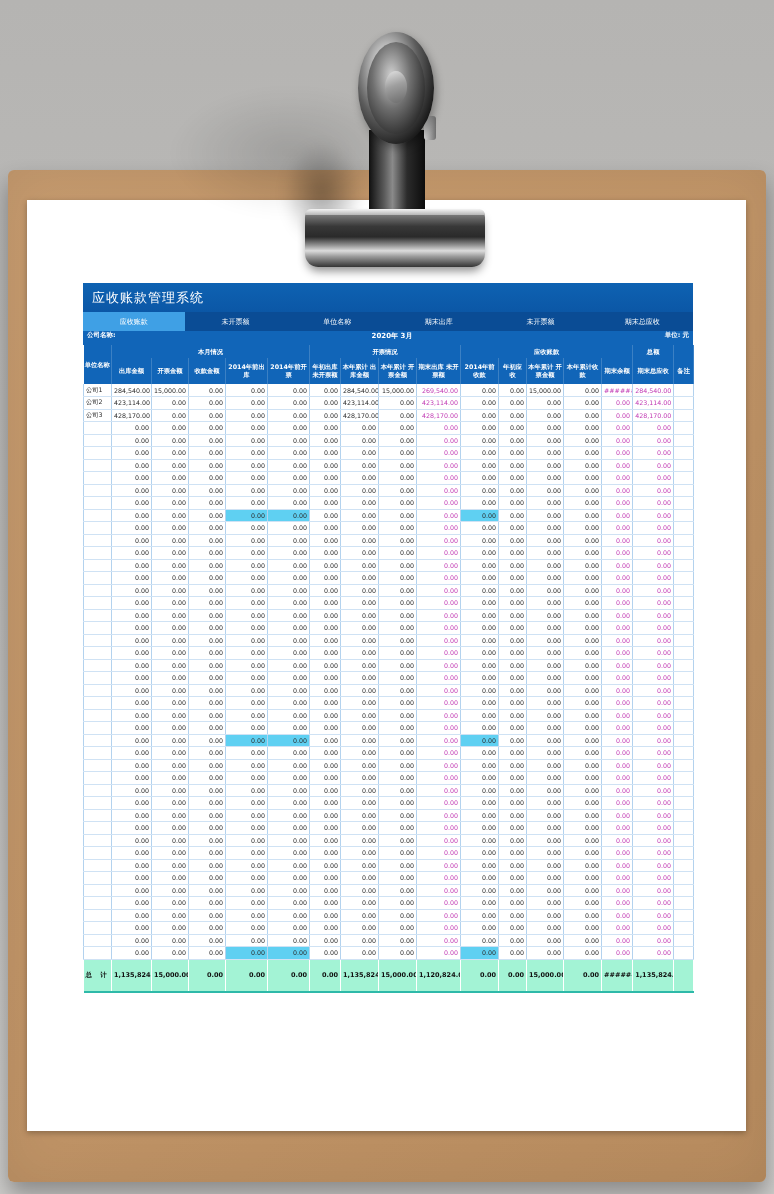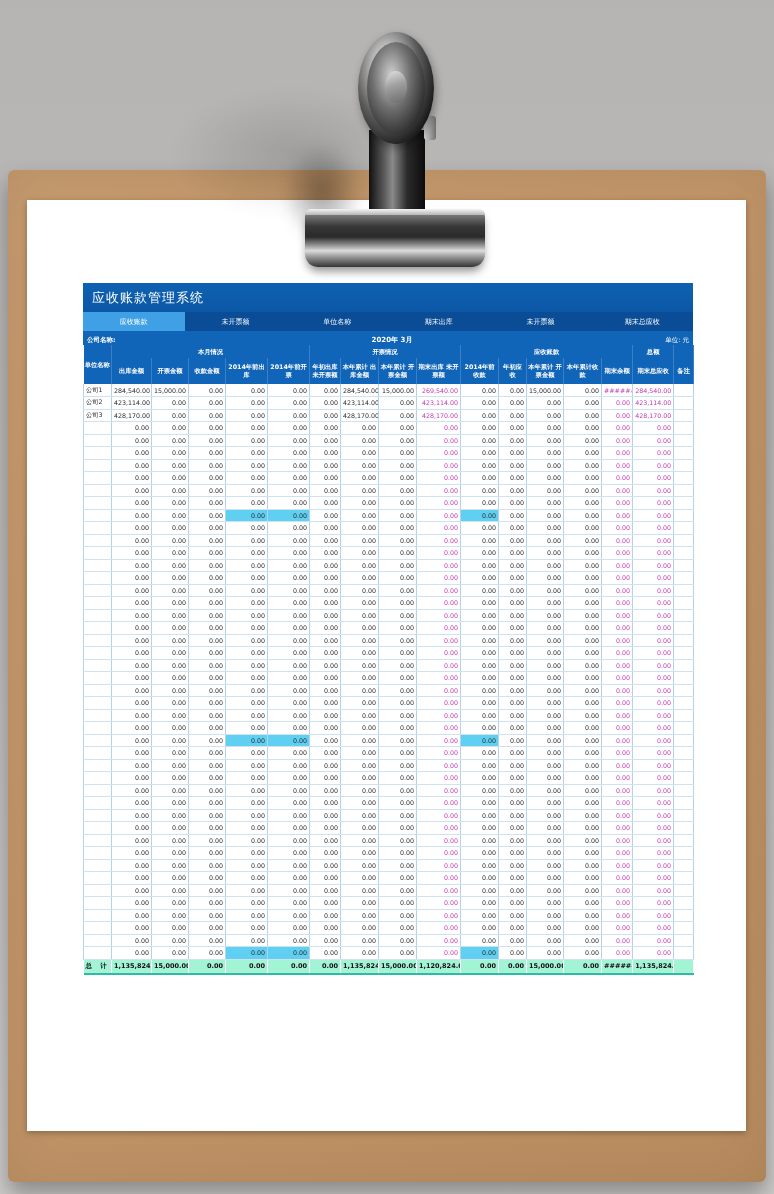--- a/index.html
+++ b/index.html
@@ -45,36 +45,36 @@
   .clip-clamp::before{content:"";position:absolute;left:0;top:0;width:100%;height:6px;border-radius:8px 8px 0 0;
     background:linear-gradient(180deg,#f4f4f4,#b5b5b5);}
   
   .sheet{position:absolute;left:56px;top:83px;width:610px;}
   .titlebar{height:29px;display:flex;align-items:center;padding-left:9px;
     background:linear-gradient(180deg,var(--title1),var(--title2));color:#fff;font-size:13px;letter-spacing:1px;}
   .tabs{display:flex;height:19px;background:var(--tabbar);}
   .tab{flex:1;display:flex;align-items:center;justify-content:center;color:#fff;font-size:7px;cursor:default;}
   .tab.active{background:var(--tabactive);}
   .infobar{position:relative;height:14px;background:var(--hdrblue);color:#fff;
-    font-size:6.5px;font-weight:bold;display:flex;align-items:flex-end;}
+    font-size:6.5px;font-weight:bold;display:flex;align-items:flex-start;}
   .infobar .left{padding-left:4px;}
   .infobar .center{position:absolute;left:0;right:0;text-align:center;font-size:7px;margin-left:8px;}
-  .infobar .right{margin-left:auto;padding-right:4px;font-weight:normal;}
+  .infobar .right{margin-left:auto;padding-right:4px;font-weight:bold;}
   table{border-collapse:collapse;table-layout:fixed;width:610px;}
   thead th{background:var(--hdrblue);color:#fff;font-weight:bold;font-size:6.3px;line-height:1.25;
     text-align:center;vertical-align:middle;padding:1px;border-right:1px solid rgba(255,255,255,.18);}
   tr.grouprow{height:13px;}
   tr.colrow{height:26px;}
   tbody tr{height:12.5px;}
   tbody td{background:#fff;border-right:1px solid var(--gridv);border-bottom:1px solid var(--gridh);
     font-size:6.3px;color:#2a2a2a;text-align:right;padding:0 2px;white-space:nowrap;overflow:hidden;}
   tbody td:first-child{text-align:left;border-left:1px solid var(--gridv);}
   td.m{color:var(--magenta);}
   td.hl{background:var(--hl);}
-  tfoot tr{height:15px;}
+  tfoot tr{height:33px;}
   tfoot td{background:var(--mint);border-right:1px solid #fff;border-top:1px solid var(--teal);
     border-bottom:2px solid var(--teal);font-size:6.5px;font-weight:bold;color:#111;
     text-align:right;padding:0 2px;white-space:nowrap;overflow:hidden;}
   tfoot td:first-child{text-align:center;letter-spacing:3px;}
 </style>
 </head>
 <body>
 
 <div class="stage">
   <div class="board"></div>

